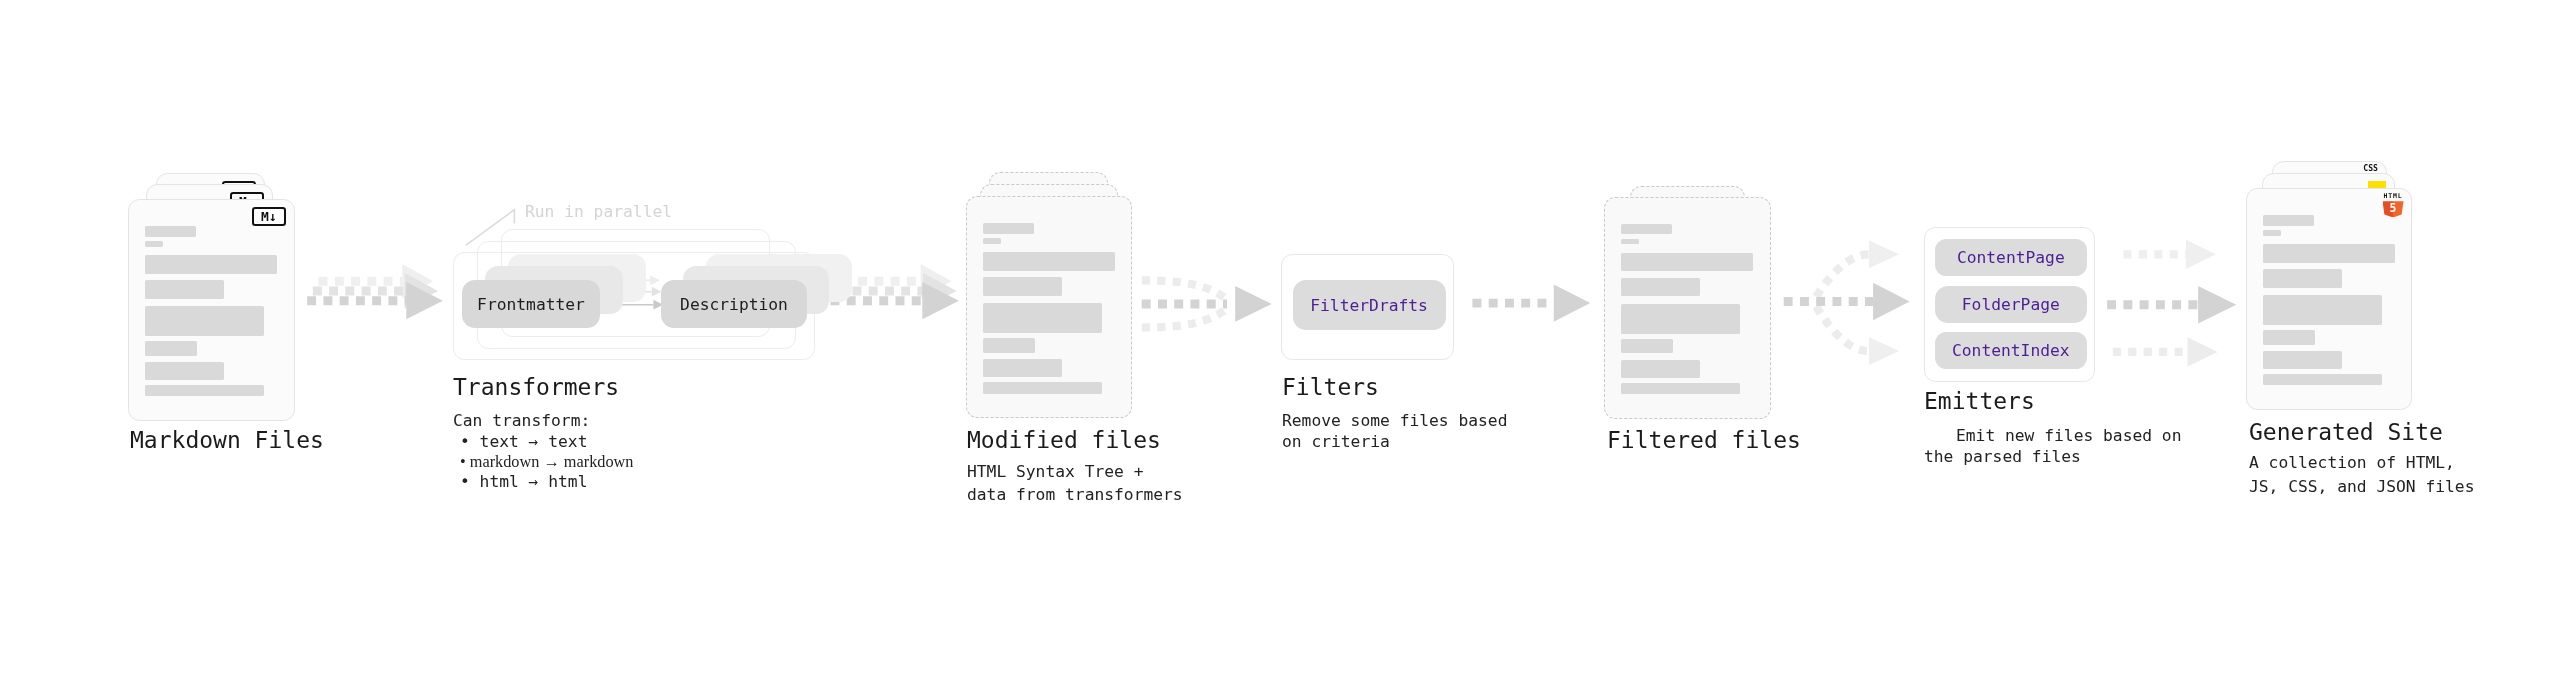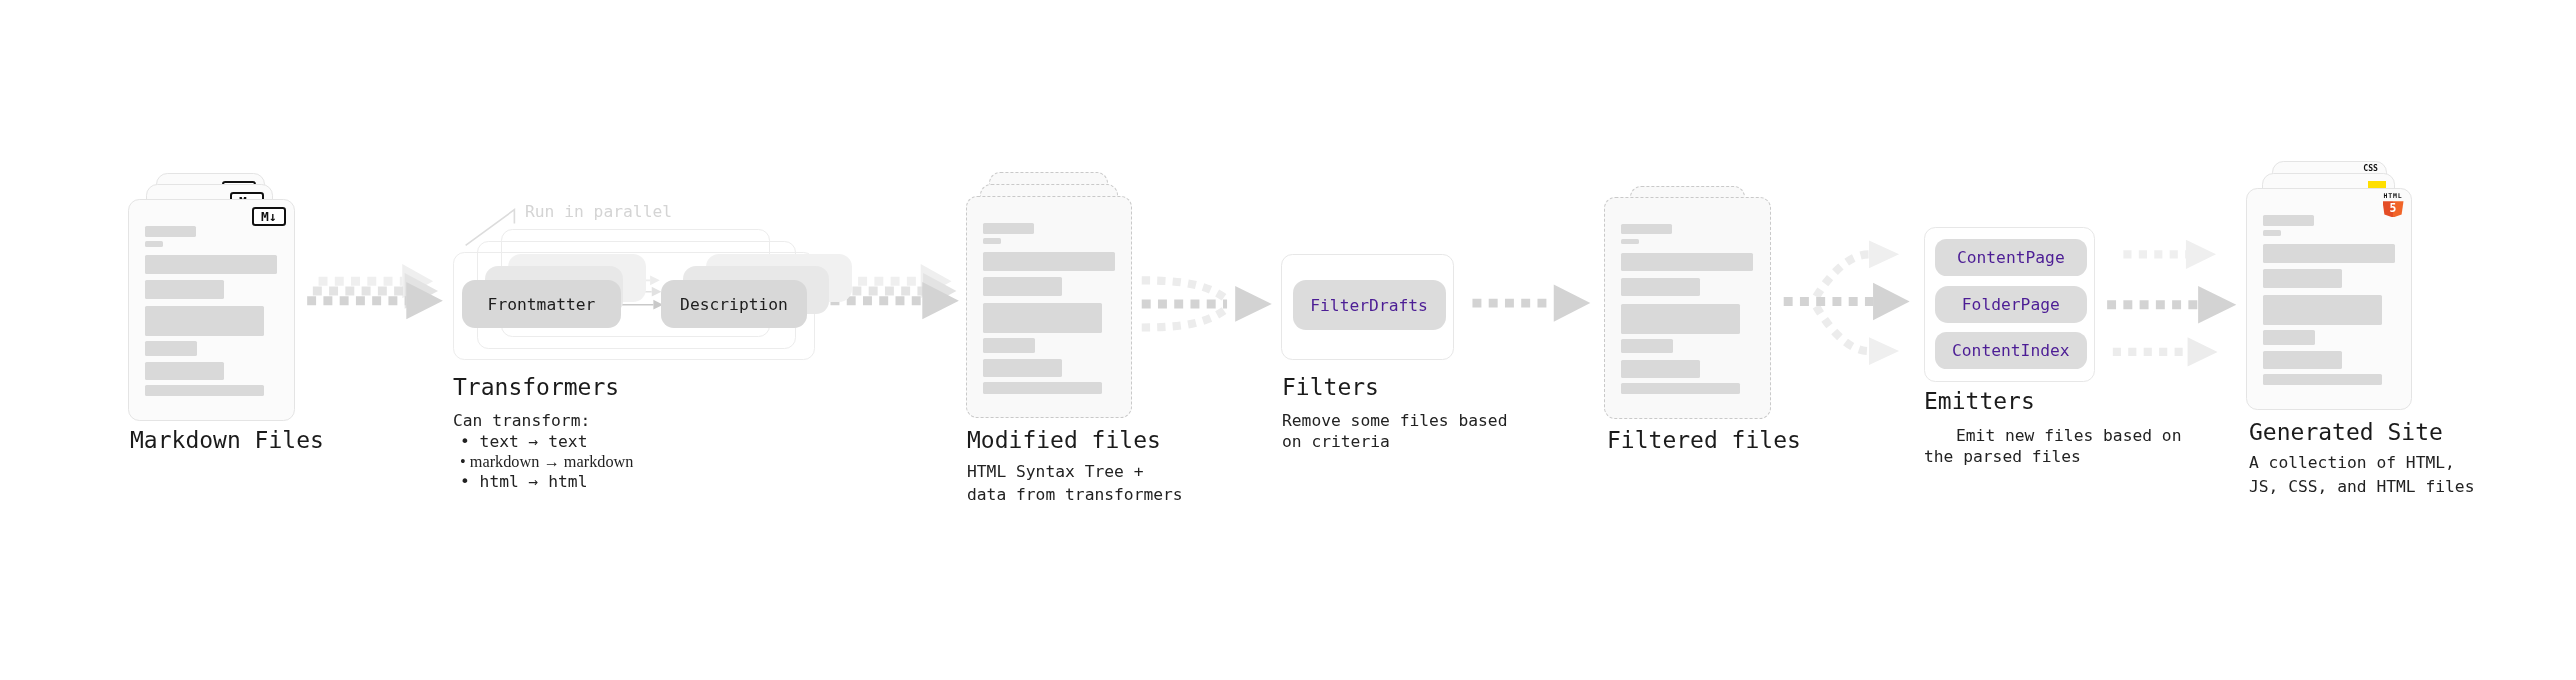--- a/index.html
+++ b/index.html
@@ -135,21 +135,21 @@
   </div>
   <div class="node-title node" style="left:130px; top:427px;">Markdown Files</div>
 
   <div class="note node" style="left:525px; top:202px;">Run in parallel</div>
   <div class="t-box node" style="left:501px; top:229px; width:269px; height:108px;"></div>
   <div class="t-box node" style="left:477px; top:241px; width:319px; height:108px;"></div>
   <div class="t-box node" style="left:453px; top:252px; width:362px; height:108px;"></div>
 
   <div class="g-btn node" style="left:508px; top:254px; width:138px; height:48px; background:#f1f1f1;"></div>
   <div class="g-btn node" style="left:485px; top:266px; width:138px; height:48px; background:#e8e8e8;"></div>
-  <div class="g-btn front node" style="left:462px; top:280px; width:159px; height:48px;">Frontmatter</div>
+  <div class="g-btn front node" style="left:462px; top:280px; width:138px; height:48px;">Frontmatter</div>
 
   <div class="g-btn node" style="left:706px; top:254px; width:146px; height:48px; background:#f1f1f1;"></div>
   <div class="g-btn node" style="left:683px; top:266px; width:146px; height:48px; background:#e8e8e8;"></div>
   <div class="g-btn front node" style="left:661px; top:280px; width:146px; height:48px;">Description</div>
 
   <div class="node-title node" style="left:453px; top:374px;">Transformers</div>
   <div class="node-desc node" style="left:453px; top:411px;">Can transform:</div>
   <div class="node-desc node" style="left:460px; top:432px;">• text → text</div>
   <div class="node-desc node" style="left:460px; top:452px;font-family:Liberation Serif, serif;">• markdown → markdown</div>
   <div class="node-desc node" style="left:460px; top:472px;">• html → html</div>
@@ -223,16 +223,16 @@
         <div class="bar" style="width: 132px; height: 18.7px; top: 55px;"></div>
         <div class="bar" style="width: 79px; height: 18.7px; top: 80px;"></div>
         <div class="bar" style="width: 119px; height: 30px; top: 106px;"></div>
         <div class="bar" style="width: 52px; height: 14.6px; top: 141px;"></div>
         <div class="bar" style="width: 79px; height: 18px; top: 162px;"></div>
         <div class="bar" style="width: 119px; height: 11.4px; top: 185px;"></div>
       </div>
   </div>
   <div class="node-title node" style="left:2249px; top:419px;">Generated Site</div>
   <div class="node-desc node" style="left:2249px; top:453px;">A collection of HTML,</div>
-  <div class="node-desc node" style="left:2249px; top:477px;">JS, CSS, and HTML files</div>
+  <div class="node-desc node" style="left:2249px; top:477px;">JS, CSS, and JSON files</div>
 
 </div>
 
 
 </body></html>

